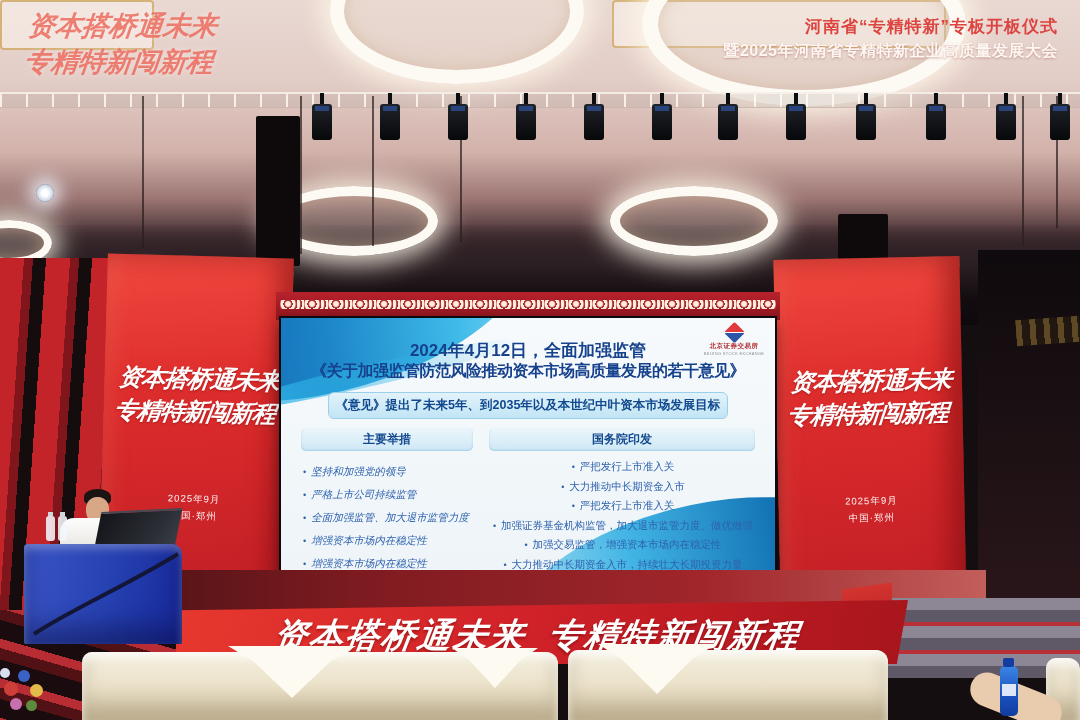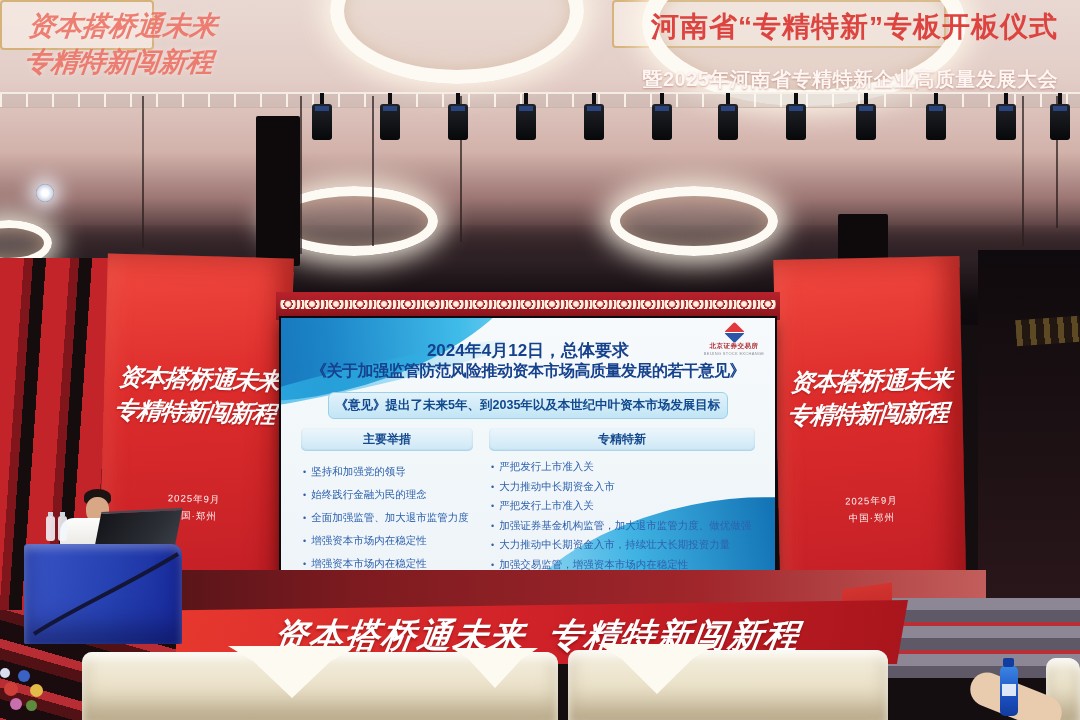--- a/index.html
+++ b/index.html
@@ -81,22 +81,22 @@
   .cols{position:relative;z-index:3;display:flex;gap:16px;margin-top:9px;padding:0 20px;}
   .col-l{flex:0 0 172px;}
   .col-r{flex:1;}
   .pill{background:linear-gradient(#ecf6fb,#cde8f6);border-radius:5px;text-align:center;
     color:#14498f;font-weight:bold;font-size:12px;padding:3px 0;
     box-shadow:inset 0 -1px 2px rgba(120,170,210,.45);}
   .blist{list-style:none;margin:9px 0 0;padding:0 0 0 2px;}
   .blist li{font-size:10.5px;color:#2e62ae;white-space:nowrap;}
   .blist li::before{content:"•";margin-right:5px;font-size:9px;color:#2e62ae;}
   .col-l .blist{margin-top:14px;}
-  .col-l .blist li{margin-bottom:9px;}
-  .col-r .blist li{margin-bottom:5.5px;}
+  .col-l .blist li{margin-bottom:9px;font-style:italic;}
+  .col-r .blist li{margin-bottom:5.5px;text-align:center;}
 
   
   .stage-floor{position:absolute;left:96px;top:570px;width:890px;height:42px;z-index:13;
     background:linear-gradient(90deg,#4a1216,#7e1b20 30%,#a0262b 68%,#c25e5b 100%);}
   .steps-right{position:absolute;left:878px;top:598px;width:202px;height:80px;z-index:14;
     background:repeating-linear-gradient(180deg,#8d8694 0 12px,#5f5867 12px 24px,#b92f38 24px 28px);}
   .step-red{position:absolute;left:842px;top:586px;width:50px;height:72px;z-index:15;
     background:linear-gradient(#d3342f,#a81b20);transform:skewY(-8deg);}
   .skirt{position:absolute;left:166px;top:600px;width:742px;height:64px;z-index:16;
     background:linear-gradient(100deg,#e8392f 0%,#cf2128 50%,#a8151c 100%);
@@ -135,23 +135,23 @@
   .bottle-b::before{content:"";position:absolute;left:3px;top:-8px;width:11px;height:9px;background:#123c9e;border-radius:2px;}
   .bottle-b::after{content:"";position:absolute;left:2px;top:18px;width:14px;height:12px;background:rgba(255,255,255,.85);}
   .flowers{position:absolute;left:0;top:662px;width:64px;height:58px;z-index:34;}
   .dot{position:absolute;border-radius:50%;}
 
   
   .ov-tl{position:absolute;left:26px;top:8px;z-index:50;font-weight:bold;font-style:italic;
     transform:skewX(-6deg);font-size:27px;line-height:36px;color:rgba(236,110,98,.88);
     text-shadow:0 0 6px rgba(255,240,235,.6);}
   .ov-tr{position:absolute;right:22px;top:14px;z-index:50;text-align:right;}
-  .ov-tr-1{font-size:28px;line-height:26px;font-weight:bold;color:#dd4440;letter-spacing:1px;}
-  .ov-tr-2{font-size:20px;line-height:22px;font-weight:bold;color:#fdf6f2;letter-spacing:.5px;
-    text-shadow:0 1px 2px rgba(170,90,80,.5);margin-top:28px;}
+  .ov-tr-1{font-size:17px;line-height:26px;font-weight:bold;color:#dd4440;letter-spacing:1px;}
+  .ov-tr-2{font-size:16px;line-height:22px;font-weight:bold;color:#fdf6f2;letter-spacing:.5px;
+    text-shadow:0 1px 2px rgba(170,90,80,.5);}
 </style>
 </head>
 <body>
 
 <div class="photo">
 
   <div class="ceiling"></div>
   <div class="cpanel" style="left:0;top:0;width:150px;height:46px;"></div>
   <div class="cpanel" style="left:612px;top:0;width:330px;height:44px;"></div>
   <div class="ring" style="left:330px;top:-62px;width:226px;height:118px;"></div>
@@ -222,46 +222,46 @@
     <div class="wave wave-tl2"></div>
     <div class="wave wave-br"></div>
 
     <div class="logo">
       <div class="logo-diamond"></div>
       <div class="logo-cn">北京证券交易所</div>
       <div class="logo-en">BEIJING STOCK EXCHANGE</div>
     </div>
 
     <div class="slide-title">
-      <div class="st1">2024年4月12日，总体要求</div>
+      <div class="st1">2024年4月12日，全面加强监管</div>
       <div class="st2">《关于加强监管防范风险推动资本市场高质量发展的若干意见》</div>
     </div>
 
     <div class="band">《意见》提出了未来5年、到2035年以及本世纪中叶资本市场发展目标</div>
 
     <div class="cols">
       <div class="col-l">
         <div class="pill">主要举措</div>
         <ul class="blist">
           <li>坚持和加强党的领导</li>
-          <li>始终践行金融为民的理念</li>
+          <li>严格上市公司持续监管</li>
           <li>全面加强监管、加大退市监管力度</li>
           <li>增强资本市场内在稳定性</li>
           <li>增强资本市场内在稳定性</li>
         </ul>
       </div>
       <div class="col-r">
-        <div class="pill">专精特新</div>
+        <div class="pill">国务院印发</div>
         <ul class="blist">
           <li>严把发行上市准入关</li>
           <li>大力推动中长期资金入市</li>
           <li>严把发行上市准入关</li>
           <li>加强证券基金机构监管，加大退市监管力度、做优做强</li>
+          <li>加强交易监管，增强资本市场内在稳定性</li>
           <li>大力推动中长期资金入市，持续壮大长期投资力量</li>
-          <li>加强交易监管，增强资本市场内在稳定性</li>
 
         </ul>
       </div>
     </div>
   </div>
 
   <div class="stage-floor"></div>
   <div class="step-red"></div>
   <div class="steps-right"></div>
   <div class="skirt">

